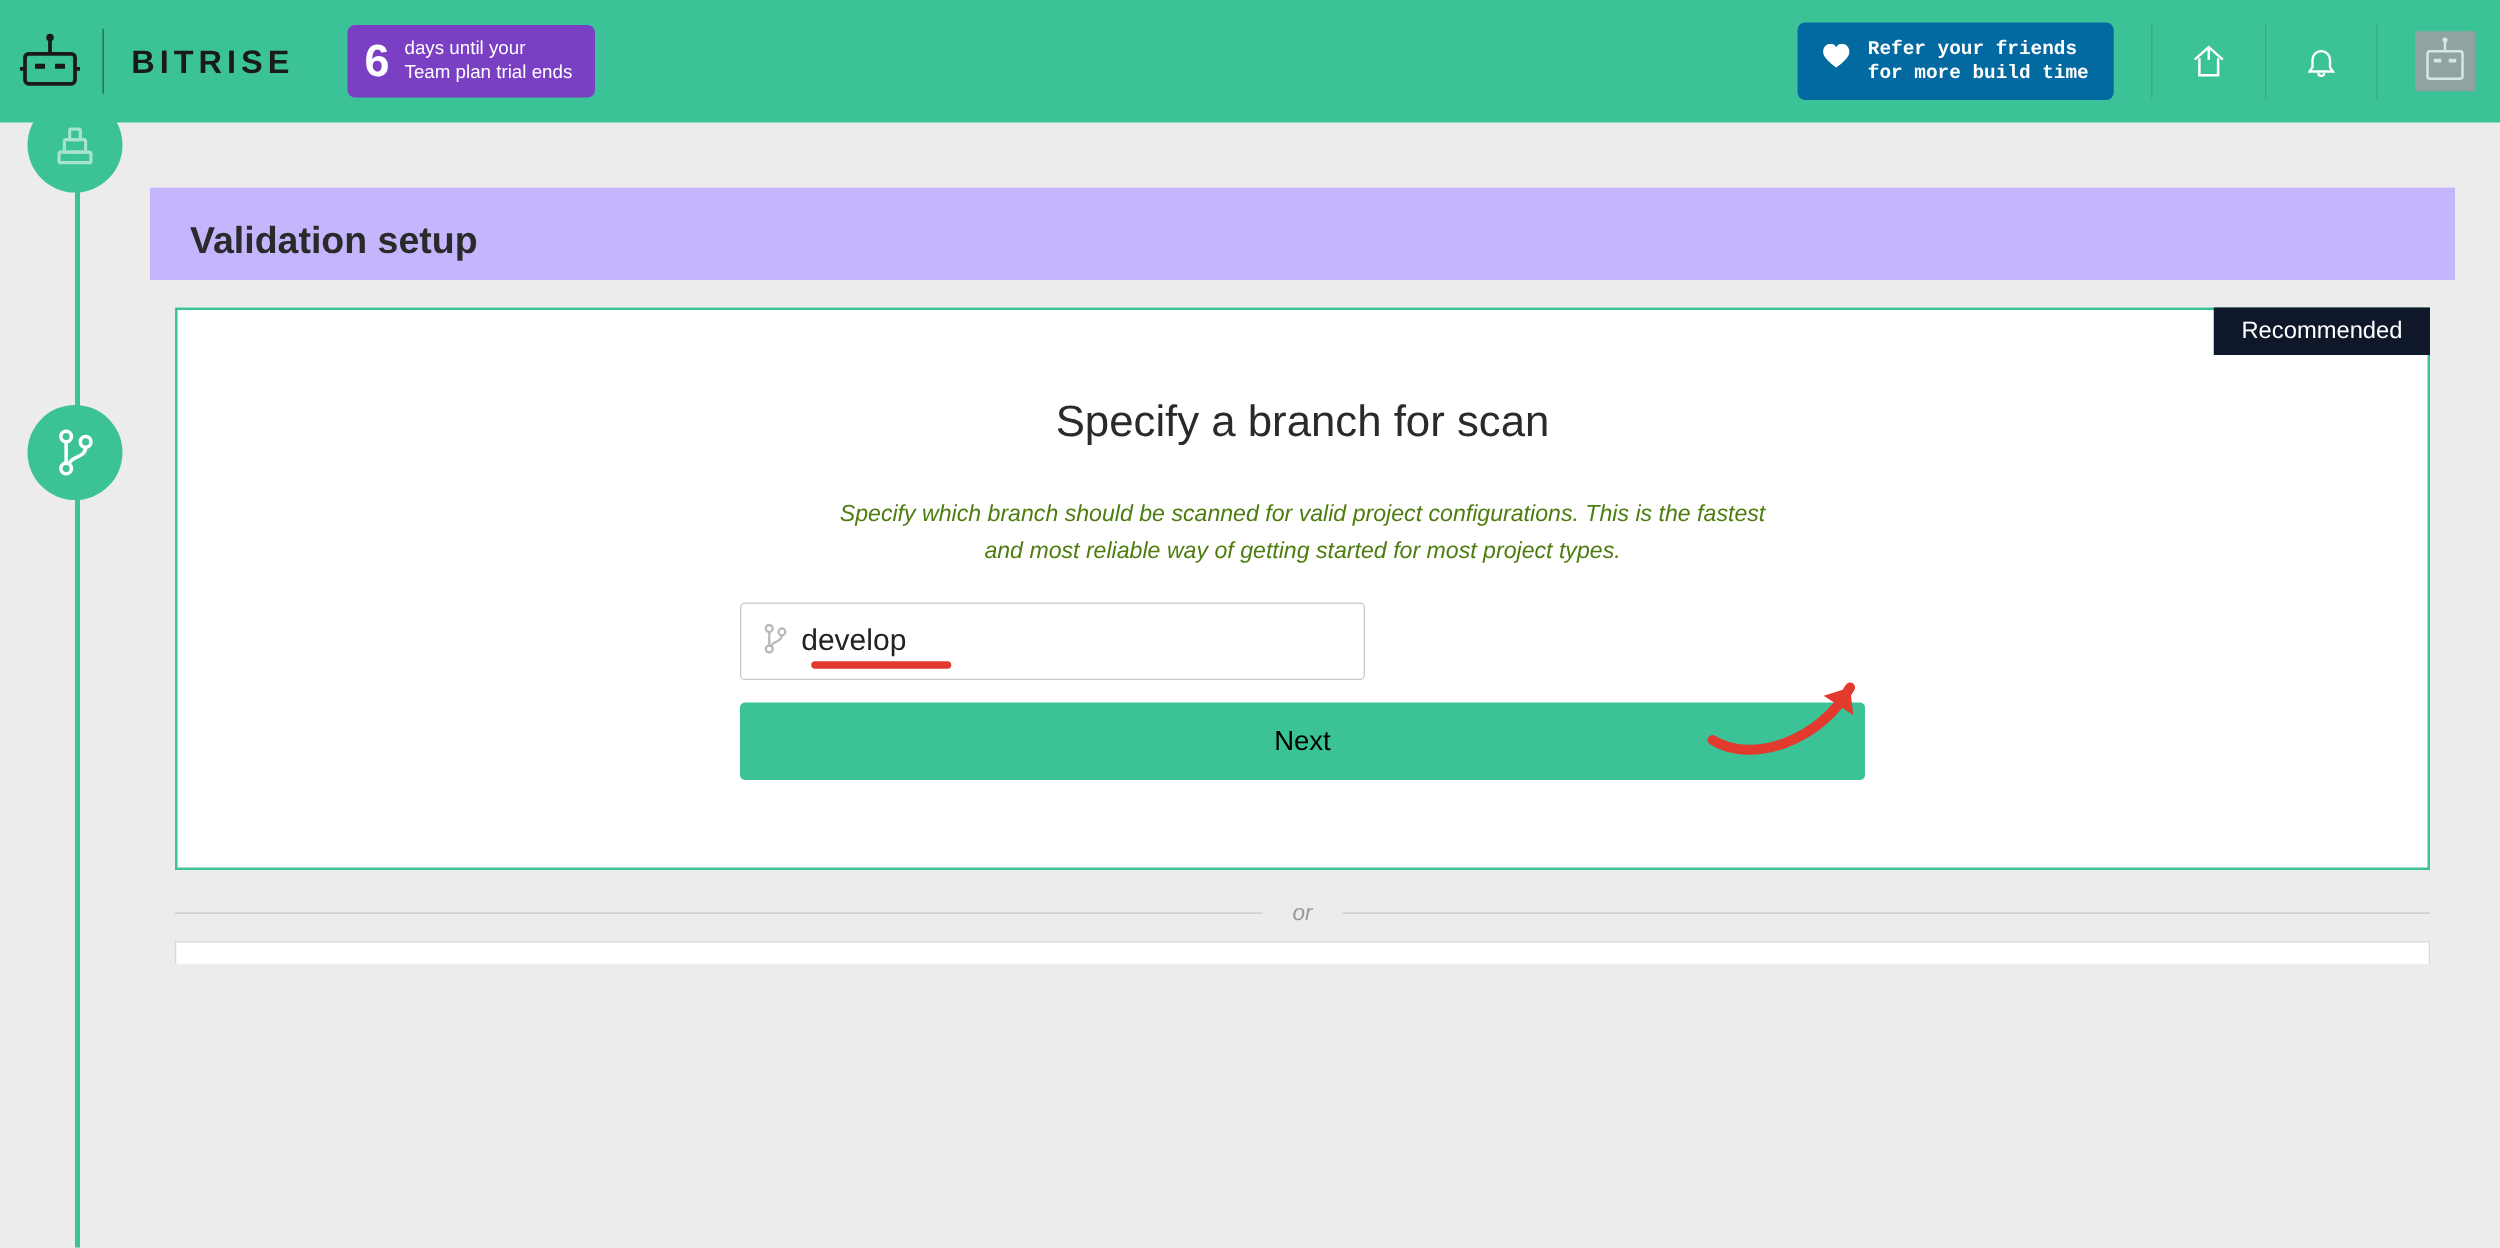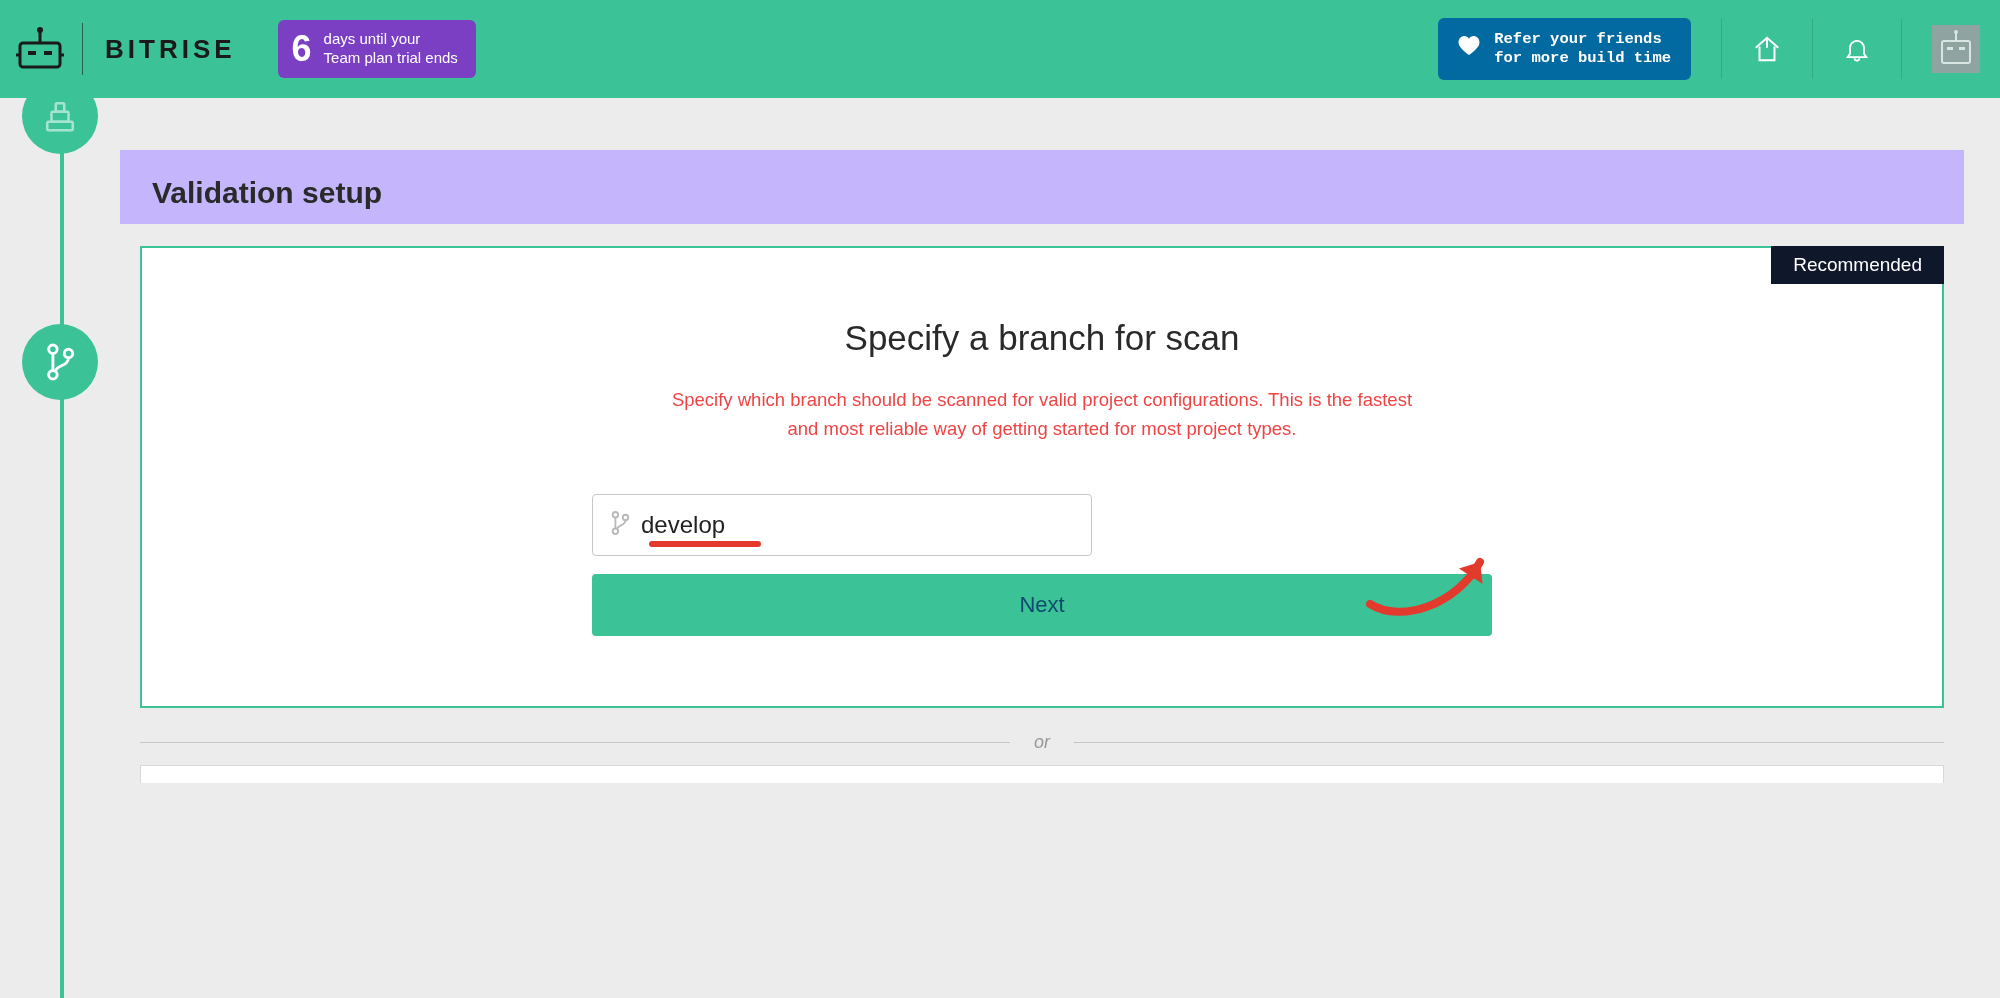--- a/index.html
+++ b/index.html
@@ -215,28 +215,29 @@
   }
   .rec-inner {
     max-width: 900px;
     margin: 0 auto;
     text-align: center;
   }
   .rec-title {
     font-size: 35px;
     font-weight: 400;
     color: #2a2a2a;
-    margin-bottom: 28px;
+    margin-bottom: 39px;
   }
   .rec-desc {
     font-size: 18.5px;
     line-height: 1.55;
-    color: #ef4444;
+    color: #4d7c0f;
     max-width: 760px;
-    margin: 0 auto 51px;
+    margin: 0 auto 28px;
+    font-style: italic;
   }
   .rec-controls {
     display: flex;
     align-items: stretch;
     justify-content: center;
     gap: 18px;
     position: relative;
     flex-direction: column;
   }
   .branch-input-wrap {
@@ -262,21 +263,21 @@
     position: absolute;
     left: 56px;
     bottom: 8px;
     width: 112px;
     height: 6px;
     background: #e33a2e;
     border-radius: 4px;
   }
   .next-btn {
     background: #3bc397;
-    color: #0c4a6e;
+    color: #000000;
     border: none;
     border-radius: 4px;
     font-size: 22px;
     padding: 0 36px;
     height: 62px;
     cursor: pointer;
   }
   .arrow-annotation {
     position: absolute;
     left: 770px;

